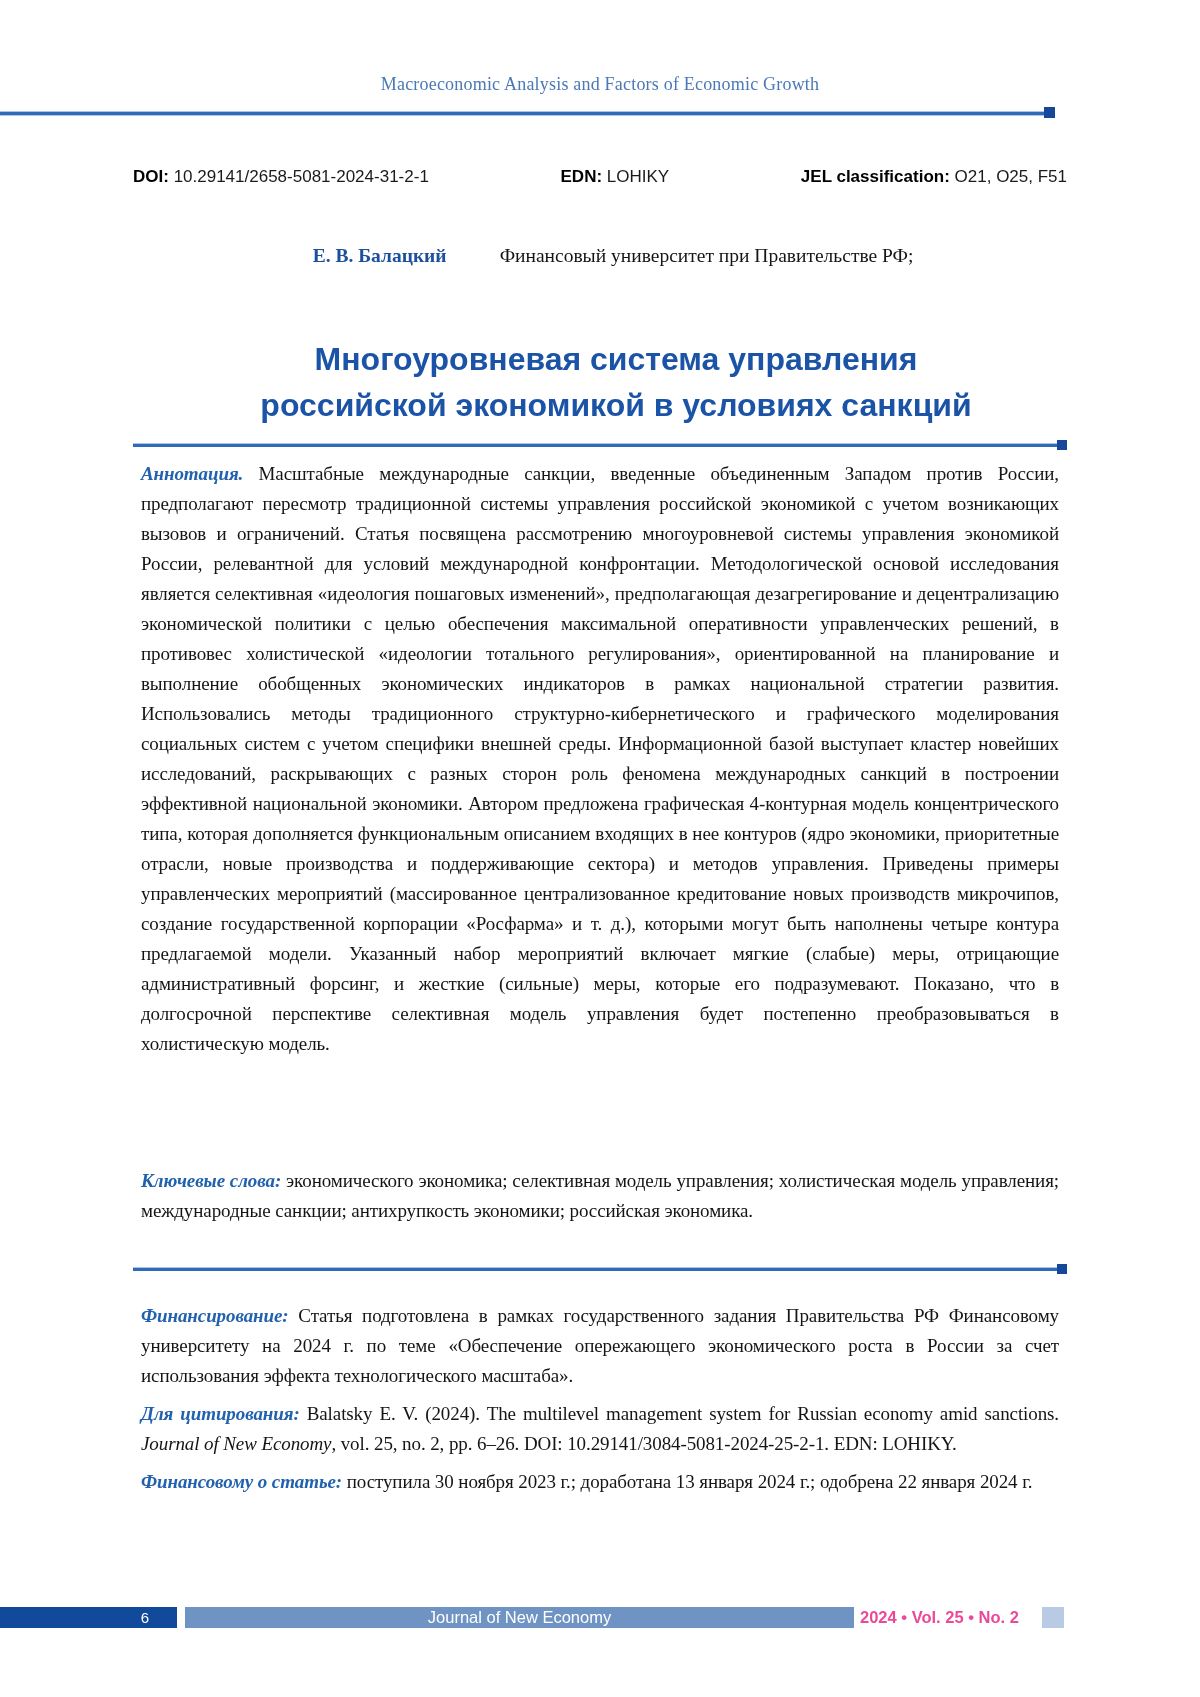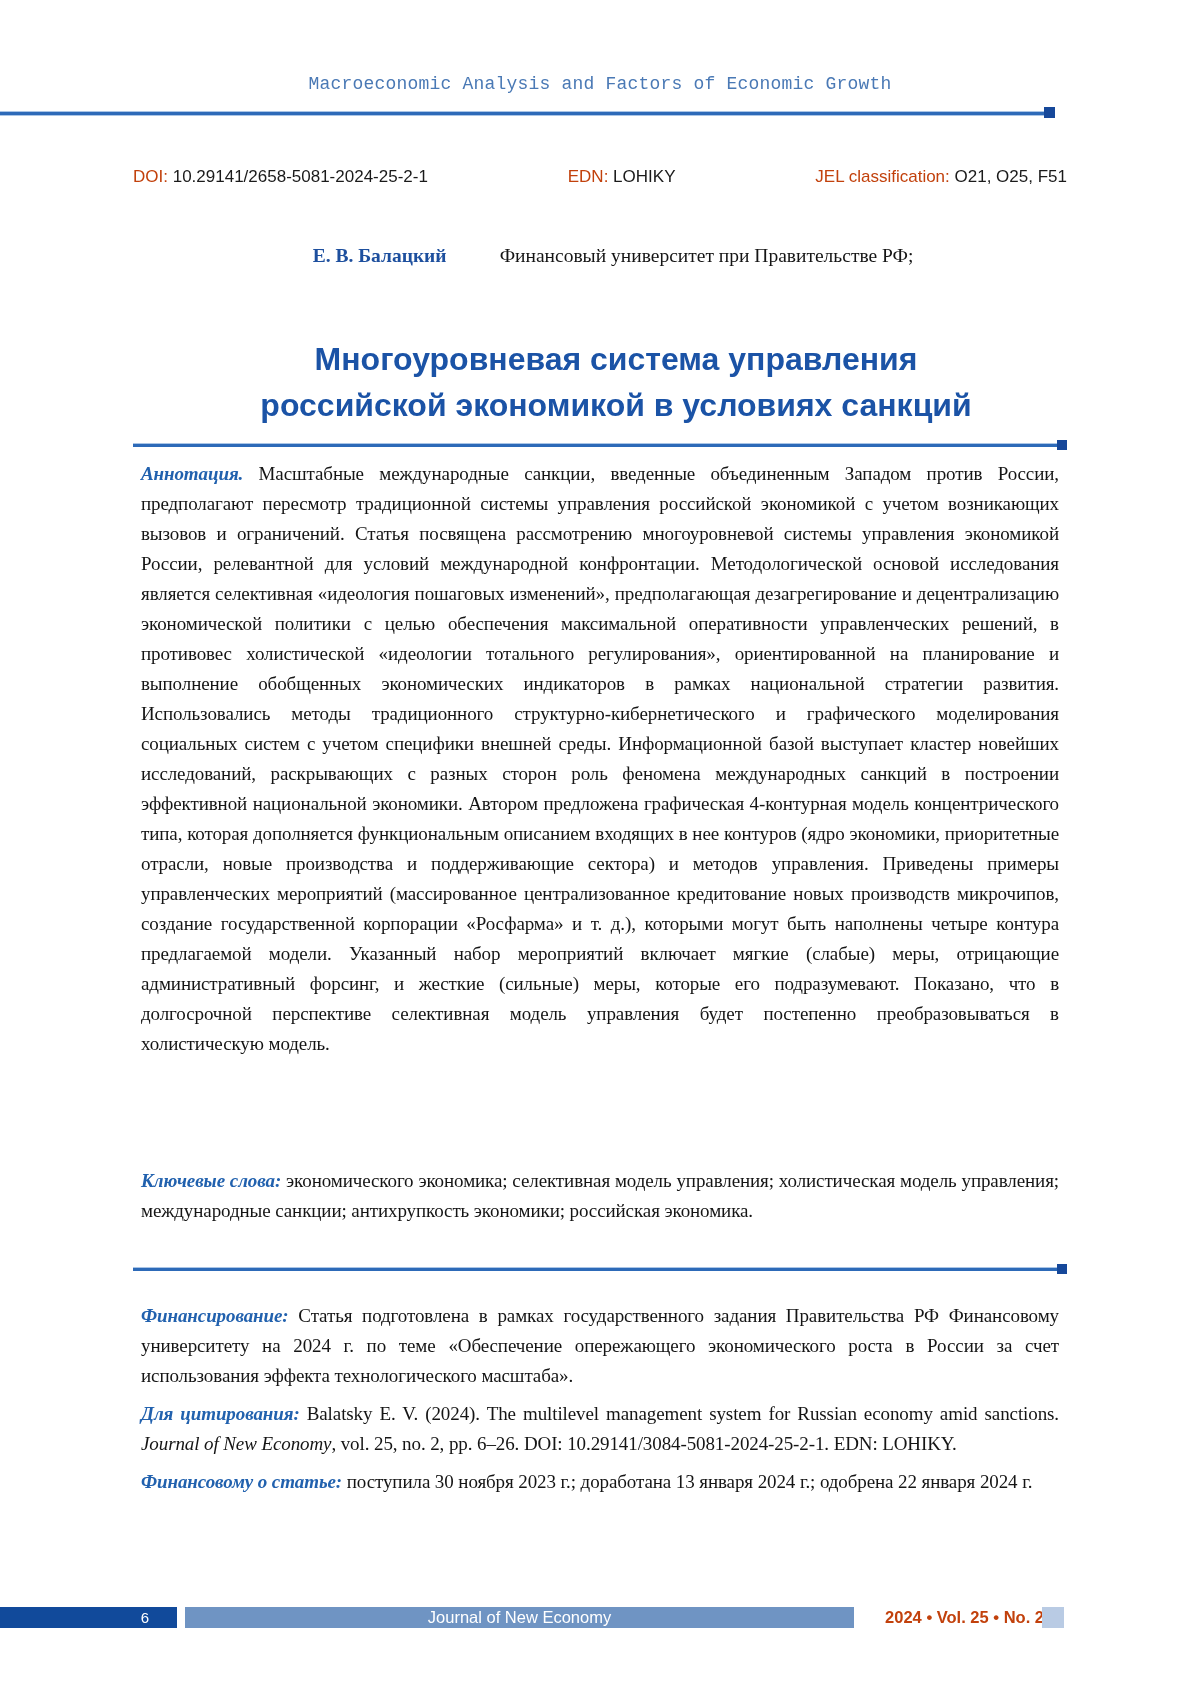--- a/index.html
+++ b/index.html
@@ -9,21 +9,21 @@
     background:#ffffff;
     font-family:"Liberation Serif","DejaVu Serif",serif;
     color:#151515;
     overflow:hidden;
   }
 
   
   .running-head {
     position:absolute; top:72px; left:0; width:1200px;
     text-align:center;
-    font-family:Liberation Mono, monospace;
+    font-family:Liberation Serif, serif;
     font-size:18px; line-height:24px;
     color:#4a79b5; letter-spacing:.2px;
   }
   .head-rule {
     position:absolute; top:112px; left:0;
     width:1046px; height:3px;
     background:#2d6ab8;
     box-shadow:0 -1px 0 #aac5e6, 0 1px 0 #aac5e6;
   }
   .head-rule-sq {
@@ -31,21 +31,21 @@
     width:11px; height:11px; background:#16489a;
   }
 
   
   .meta-row {
     position:absolute; top:166px; left:133px; width:934px;
     display:flex; justify-content:space-between;
     font-family:"Liberation Sans","DejaVu Sans",sans-serif;
     font-size:17px; line-height:21px; white-space:nowrap;
   }
-  .meta-label { color:#c2410c; font-weight:normal; }
+  .meta-label { color:#000000; font-weight:bold; }
   .meta-value { color:#1a1a1a; }
 
   
   .author-row {
     position:absolute; top:240px; left:133px; width:960px;
     display:flex; font-size:19.5px; line-height:32px;justify-content:center;
   }
   .author-name { width:187px; flex:0 0 187px; font-weight:bold; color:#1d4f9e; }
   .affiliation { color:#151515; }
 
@@ -87,43 +87,43 @@
     box-sizing:border-box; padding-right:28px;
   }
   .footer-journalbar {
     position:absolute; top:1607px; left:185px; width:669px; height:21px;
     background:#6f94c3; color:#ffffff;
     font-family:"Liberation Sans","DejaVu Sans",sans-serif;
     font-size:16.5px; line-height:21px; text-align:center;
   }
   .footer-issue {
     position:absolute; top:1607px; left:860px; width:184px; height:21px;
-    color:#c2410c; font-weight:bold;
+    color:#ec4899; font-weight:bold;
     font-family:"Liberation Sans","DejaVu Sans",sans-serif;
-    font-size:16.5px; line-height:21px; text-align:right;
+    font-size:16.5px; line-height:21px; text-align:left;
     white-space:nowrap;
   }
   .footer-sq {
     position:absolute; top:1607px; left:1042px; width:22px; height:21px;
     background:#b9cbe4;
   }
 </style>
 </head>
 <body>
 
 <div class="page">
 
   <div class="running-head">Macroeconomic Analysis and Factors of Economic Growth</div>
   <div class="head-rule"></div>
   <div class="head-rule-sq"></div>
 
   <div class="meta-row">
     <span>
       <span class="meta-label">DOI:</span>
-      <span class="meta-value">10.29141/2658-5081-2024-25-2-1</span>
+      <span class="meta-value">10.29141/2658-5081-2024-31-2-1</span>
     </span>
     <span>
       <span class="meta-label">EDN:</span>
       <span class="meta-value">LOHIKY</span>
     </span>
     <span>
       <span class="meta-label">JEL classification:</span>
       <span class="meta-value">O21, O25, F51</span>
     </span>
   </div>

